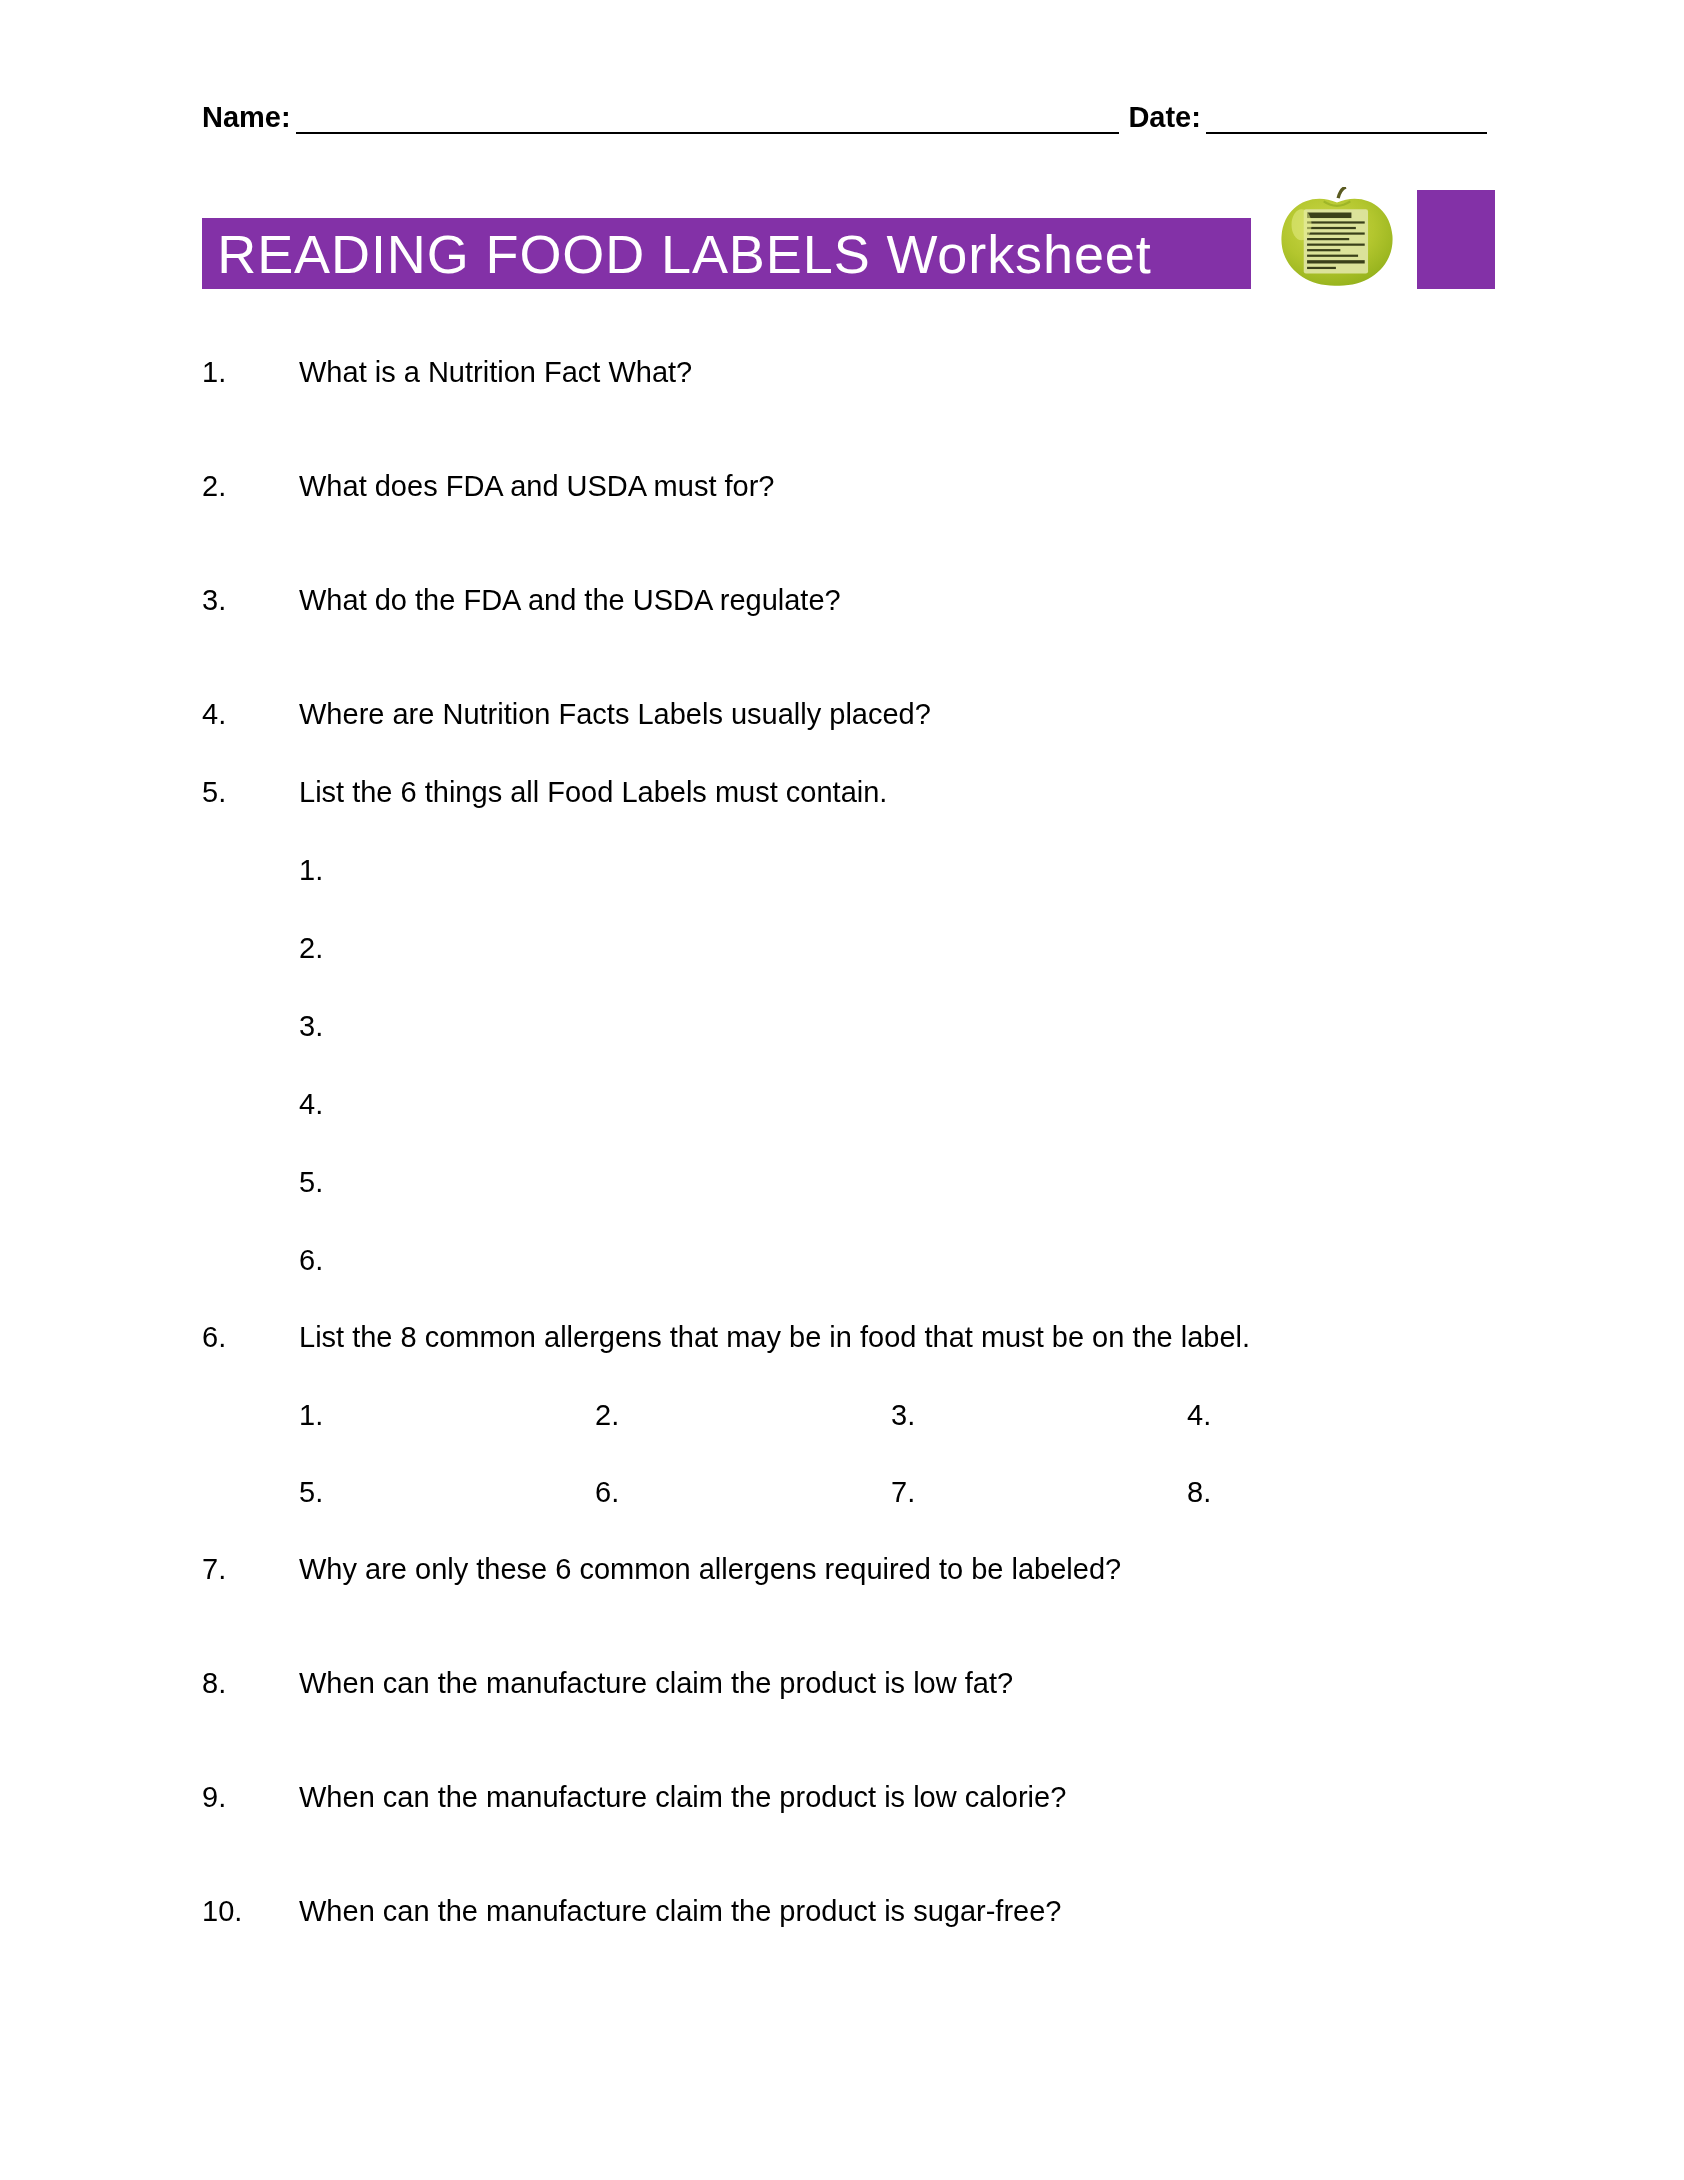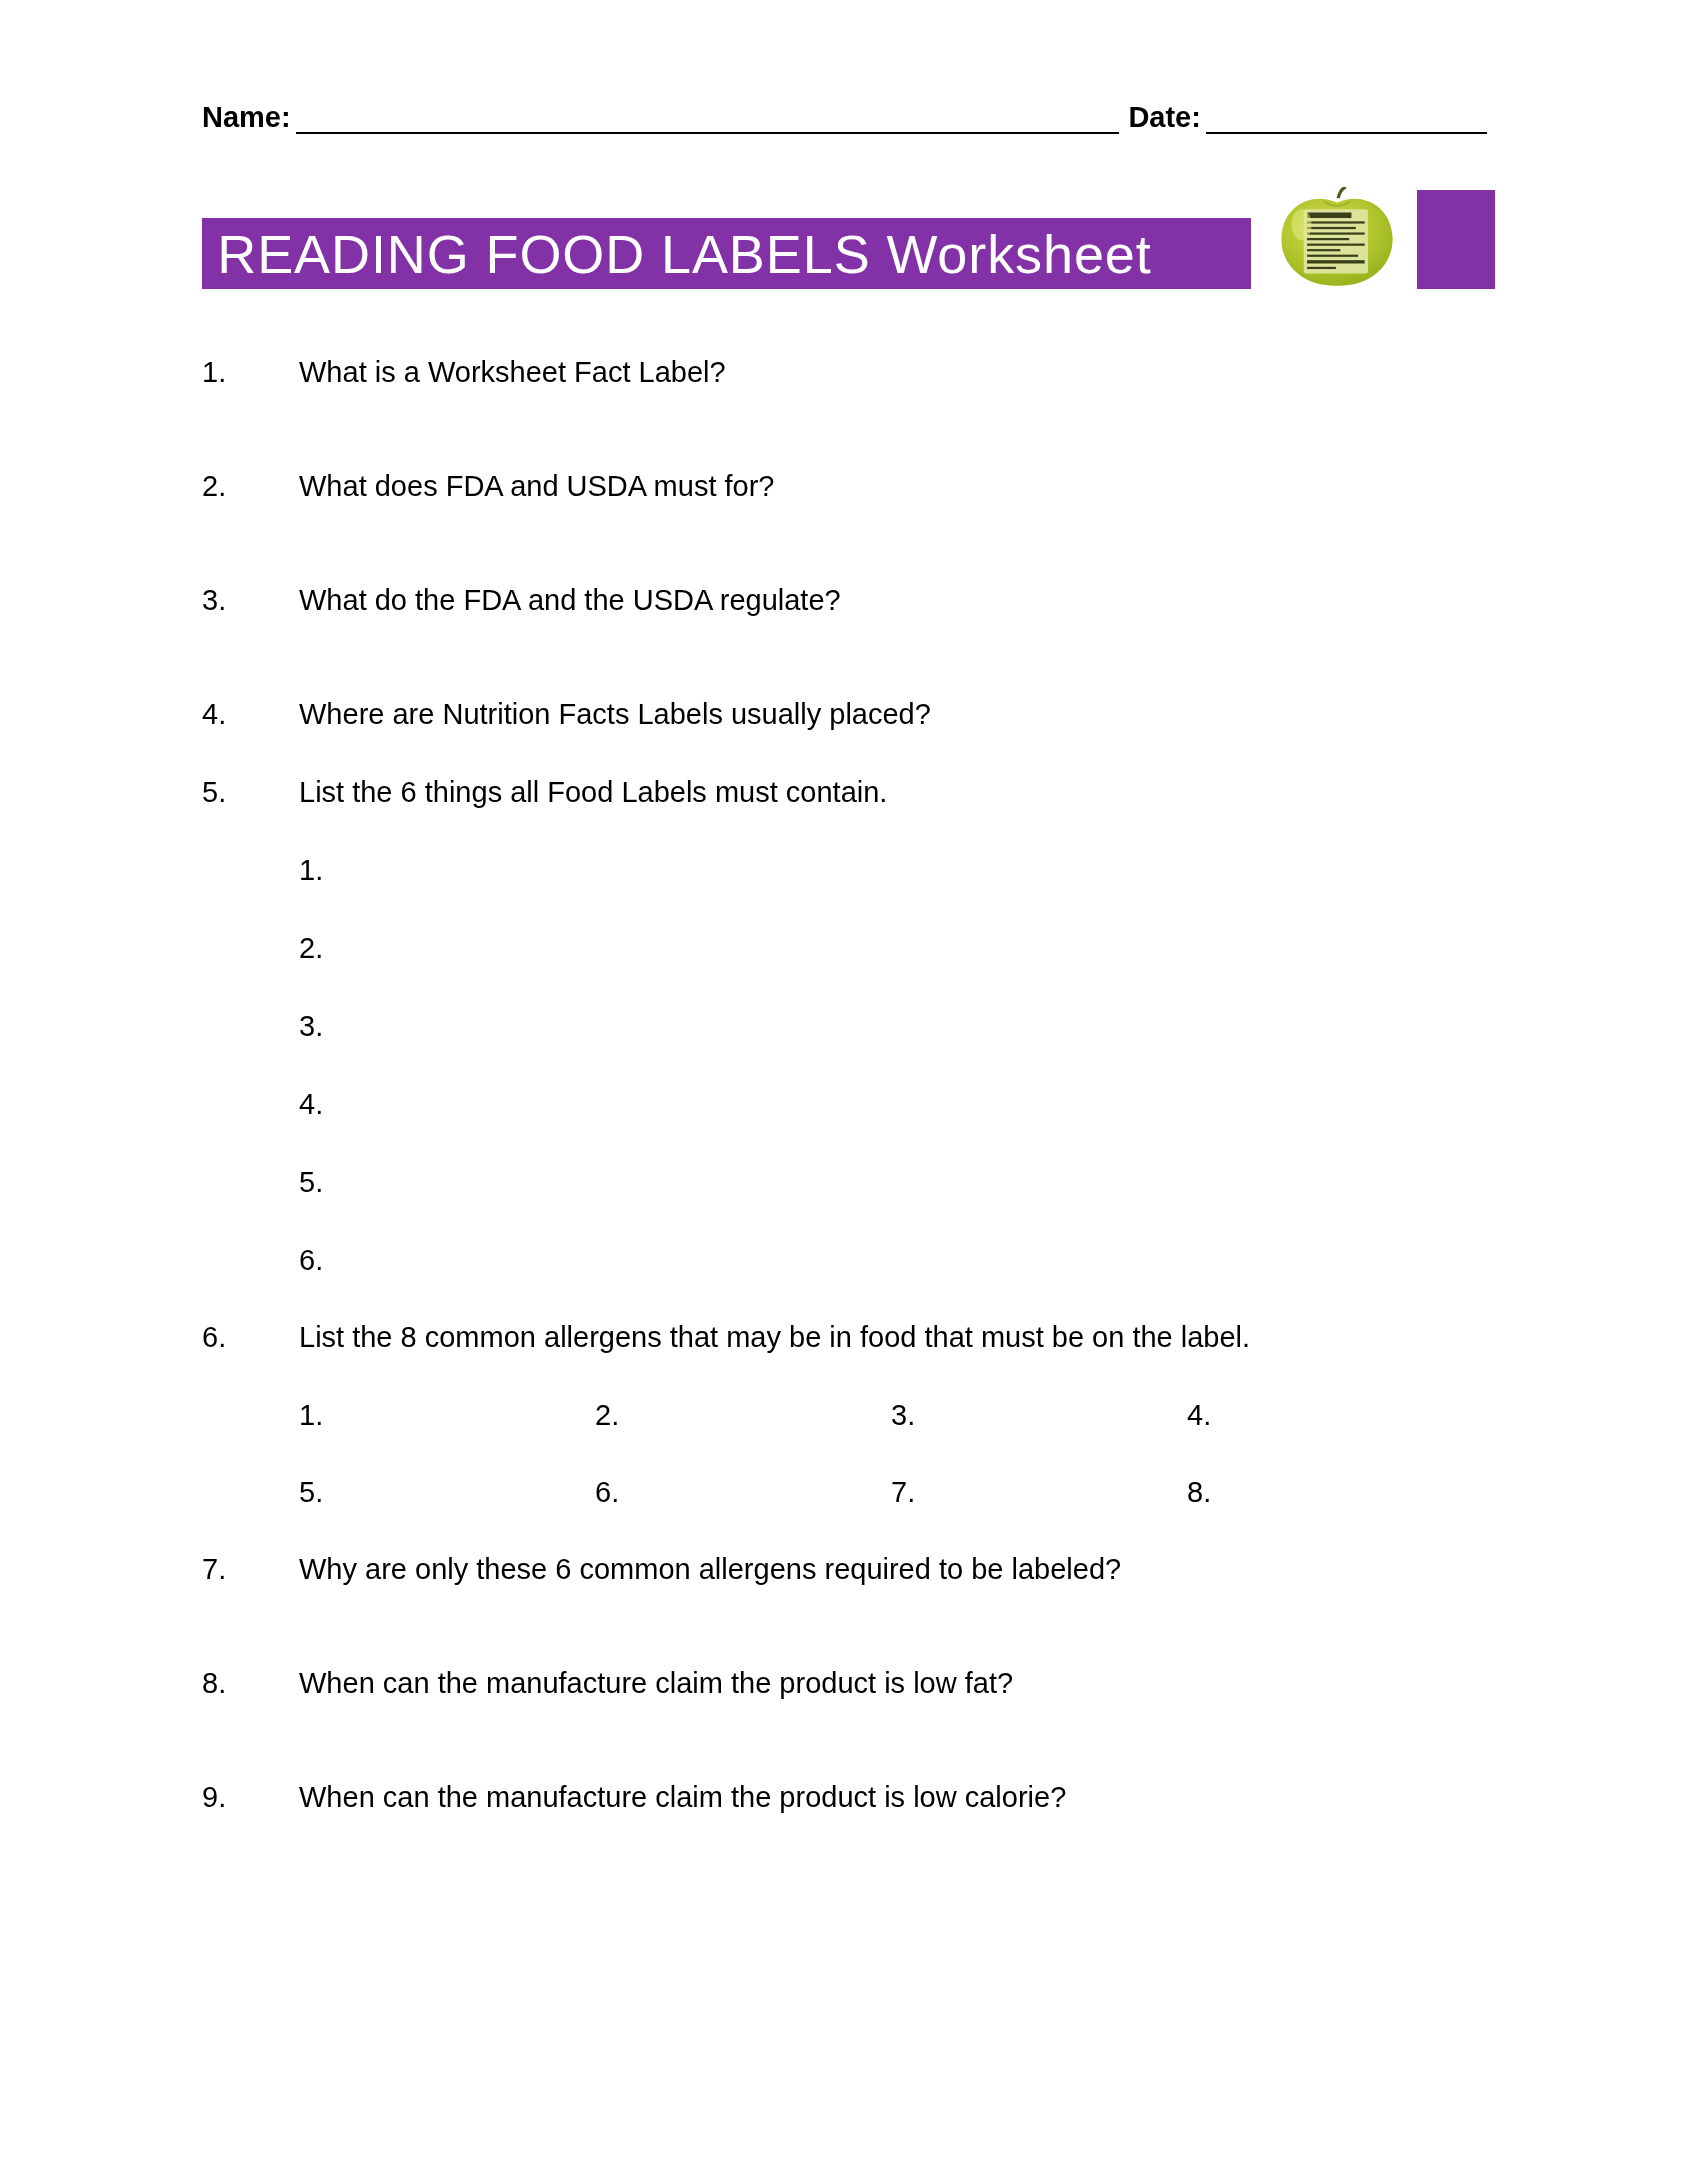--- a/index.html
+++ b/index.html
@@ -158,21 +158,21 @@
 
           <ellipse cx="28" cy="34" rx="9" ry="14" fill="#e4ec85" opacity="0.55"></ellipse>
         </svg>
       </span>
     </div>
     <div class="banner-accent"></div>
   </div>
 
   <div class="q gap-first">
     <span class="qnum">1.</span>
-    <span class="qtext">What is a Worksheet Fact Label?</span>
+    <span class="qtext">What is a Nutrition Fact What?</span>
   </div>
 
   <div class="q gap-lg">
     <span class="qnum">2.</span>
     <span class="qtext">What does FDA and USDA must for?</span>
   </div>
 
   <div class="q gap-lg">
     <span class="qnum">3.</span>
     <span class="qtext">What do the FDA and the USDA regulate?</span>
@@ -223,15 +223,19 @@
   <div class="q gap-lg">
     <span class="qnum">8.</span>
     <span class="qtext">When can the manufacture claim the product is low fat?</span>
   </div>
 
   <div class="q gap-lg">
     <span class="qnum">9.</span>
     <span class="qtext">When can the manufacture claim the product is low calorie?</span>
   </div>
 
+  <div class="q gap-lg">
+    <span class="qnum">10.</span>
+    <span class="qtext">When can the manufacture claim the product is sugar-free?</span>
+  </div>
 
 </div>
 
 
 </body></html>

